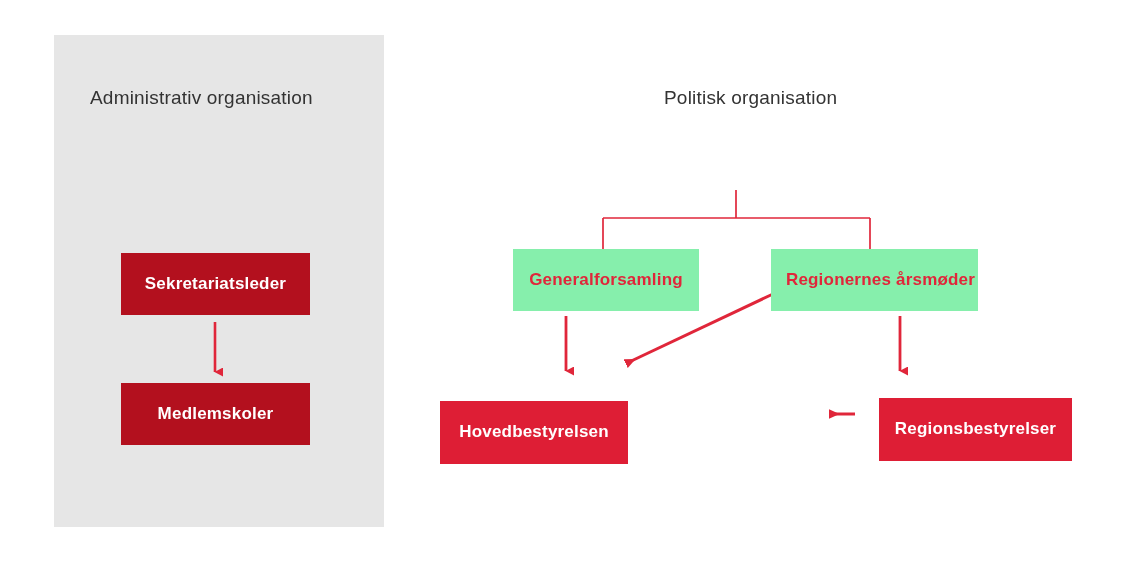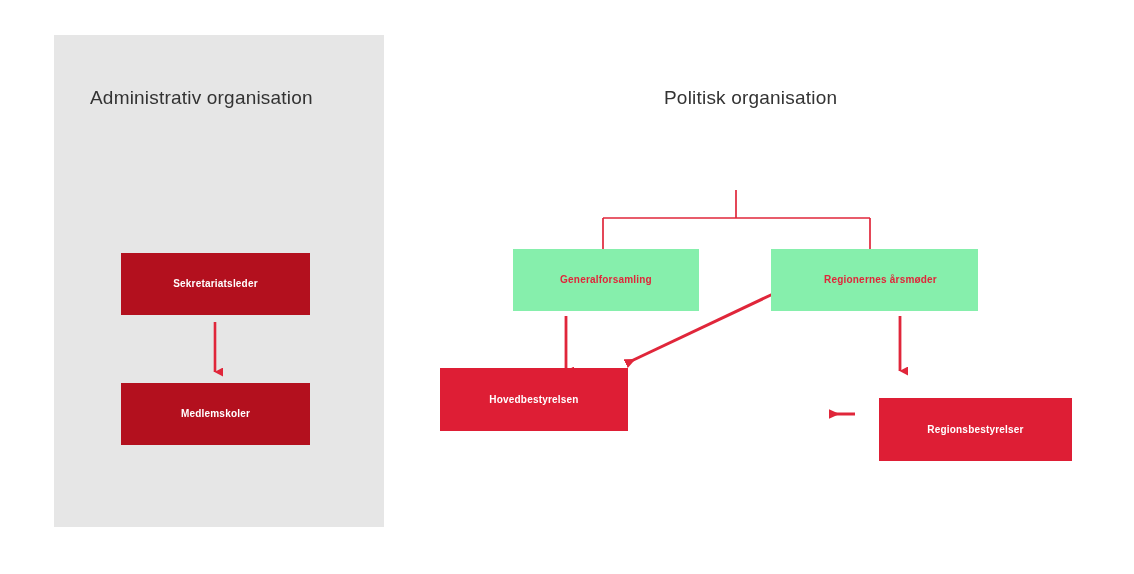--- a/index.html
+++ b/index.html
@@ -52,21 +52,21 @@
   }
 
   
   .node {
     position: absolute;
     display: flex;
     align-items: center;
     justify-content: center;
     text-align: center;
     box-sizing: border-box;
-    font-size: 10px;
+    font-size: 17px;
     font-weight: bold;
     letter-spacing: 0.2px;
     line-height: 1.2;
   }
   .node-dark-red {
     background: #b3101e;
     color: #ffffff;
   }
   .node-red {
     background: #de1e35;
@@ -112,21 +112,21 @@
   }
   .n-regionernes {
     left: 771px;
     top: 249px;
     width: 207px;
     height: 62px;
     padding-left: 12px;
   }
   .n-hovedbestyrelsen {
     left: 440px;
-    top: 368px;
+    top: 401px;
     width: 188px;
     height: 63px;
   }
   .n-landsraad {
     left: 663px;
     top: 383px;
     width: 159px;
     height: 63px;
   }
   .n-regionsbestyrelser {

